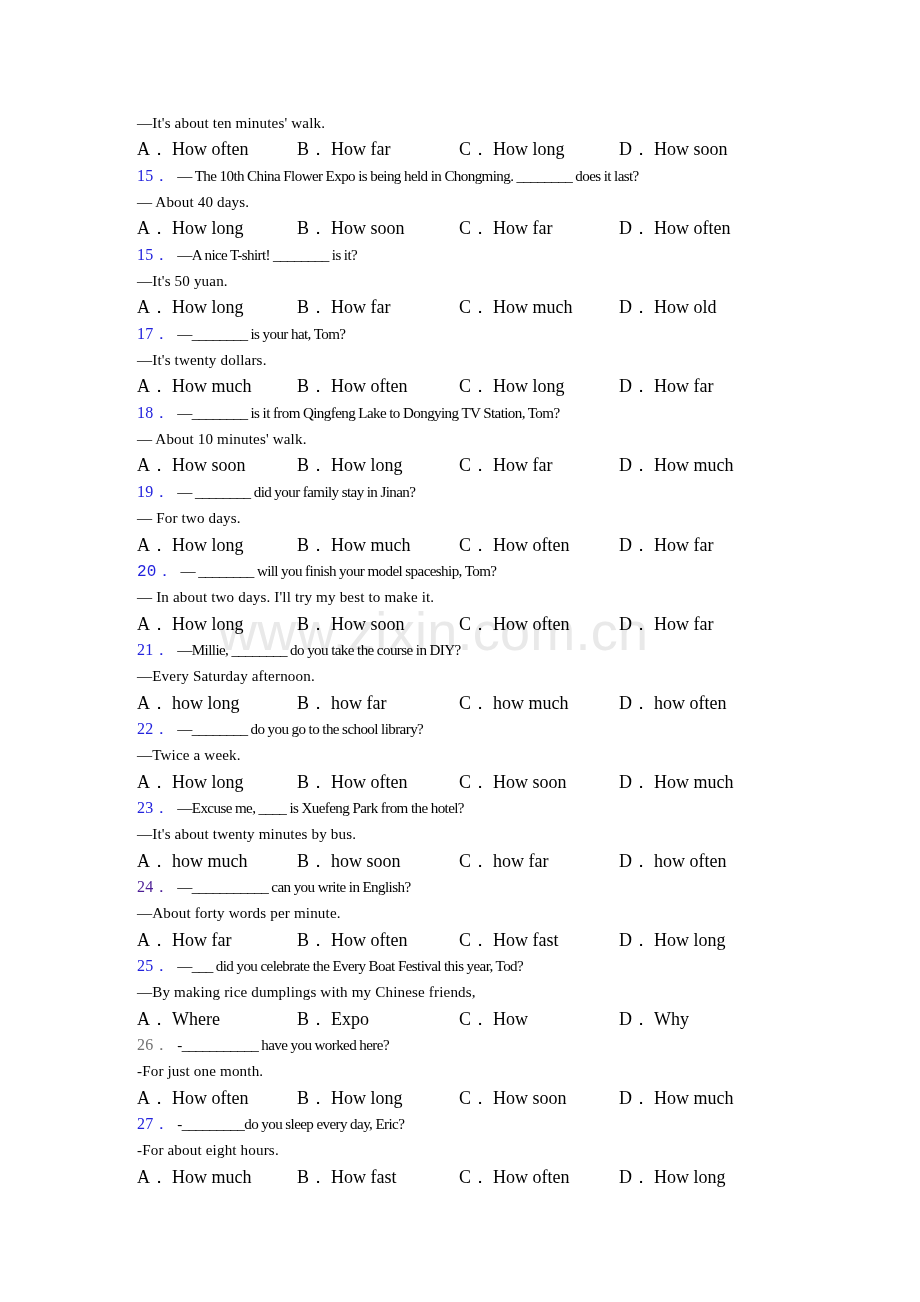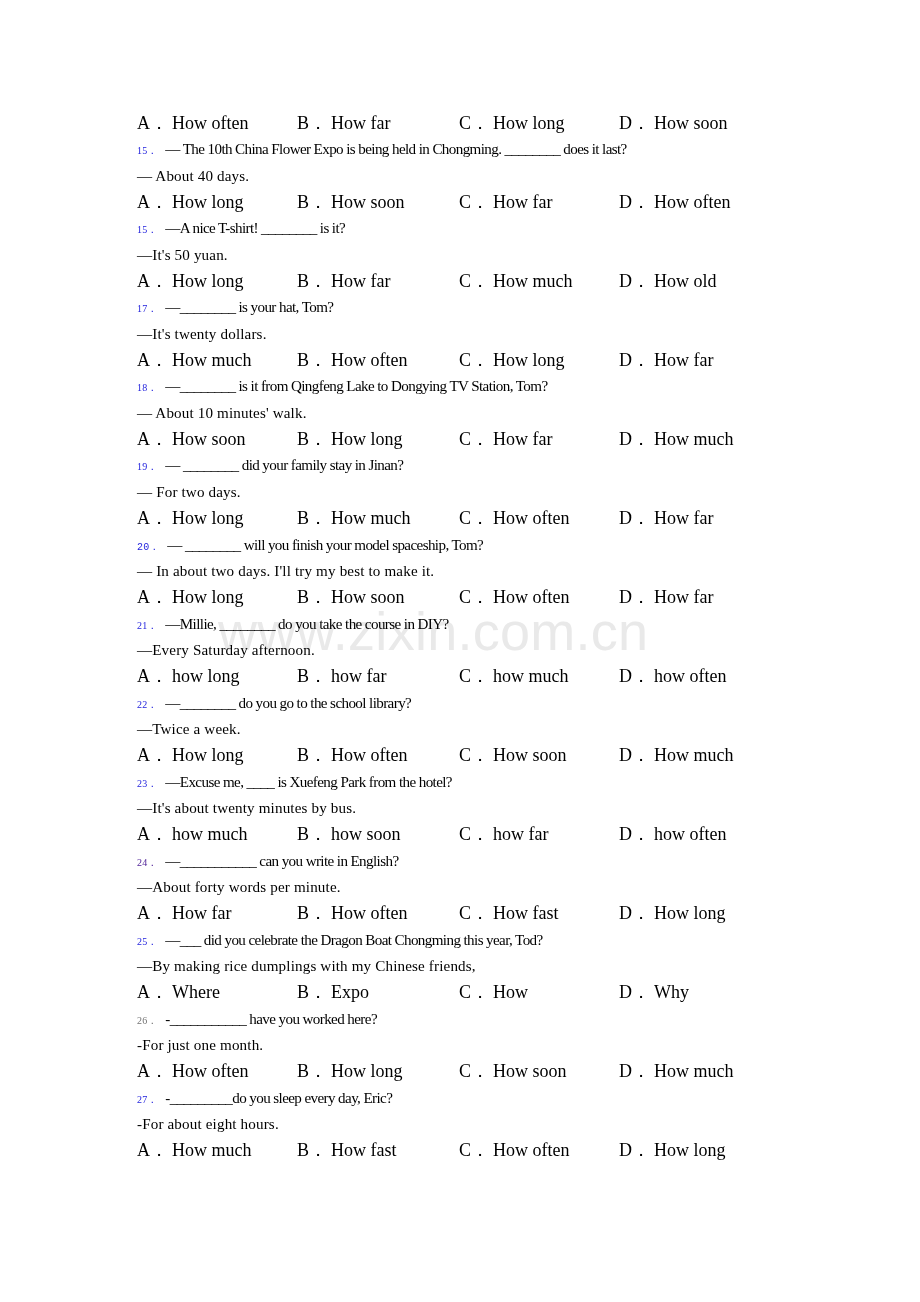--- a/index.html
+++ b/index.html
@@ -42,21 +42,21 @@
     white-space: nowrap;
     letter-spacing: 0.01em;
   }
 
   .qline {
     position: relative;
   }
 
   .qnum {
     color: #2222dd;
-    font-size: 10px;
+    font-size: 16px;
   }
 
   .qnum .dot {
     letter-spacing: 0;
     padding-right: 1px;
   }
 
   .qgap {
     display: inline-block;
     width: 7px;
@@ -108,20 +108,21 @@
 </style>
 </head>
 <body style="background: rgb(255, 255, 255); color: rgb(0, 0, 0);">
 
 <div id="page" style="background: rgb(255, 255, 255);">
 
   <div id="watermark">www.zixin.com.cn</div>
 
   <div id="content">
 
+    <div class="line">—It's about ten minutes' walk.</div>
 
     <div class="optrow">
       <span class="opt col-a"><span class="lt">A</span><span class="sep">．</span><span class="txt">How often</span></span>
       <span class="opt col-b"><span class="lt">B</span><span class="sep">．</span><span class="txt">How far</span></span>
       <span class="opt col-c"><span class="lt">C</span><span class="sep">．</span><span class="txt">How long</span></span>
       <span class="opt col-d"><span class="lt">D</span><span class="sep">．</span><span class="txt">How soon</span></span>
     </div>
 
     <div id="questions">
         <div class="qblock">
@@ -218,21 +219,21 @@
           <div class="line qline"><span class="qnum" style="color: #4c1d95;"><span>24</span><span class="dot">．</span></span><span class="qgap"></span><span class="blank">—___________ can you write in English?</span></div>
           <div class="line">—About forty words per minute.</div>
           <div class="optrow">
             <span class="opt col-a"><span class="lt">A</span><span class="sep">．</span><span class="txt">How far</span></span>
             <span class="opt col-b"><span class="lt">B</span><span class="sep">．</span><span class="txt">How often</span></span>
             <span class="opt col-c"><span class="lt">C</span><span class="sep">．</span><span class="txt">How fast</span></span>
             <span class="opt col-d"><span class="lt">D</span><span class="sep">．</span><span class="txt">How long</span></span>
           </div>
         </div>
         <div class="qblock">
-          <div class="line qline"><span class="qnum" style="color: rgb(34, 34, 221); text-align: right;"><span>25</span><span class="dot">．</span></span><span class="qgap"></span><span class="blank">—___ did you celebrate the Dragon Boat Chongming this year, Tod?</span></div>
+          <div class="line qline"><span class="qnum" style="color: rgb(34, 34, 221); text-align: right;"><span>25</span><span class="dot">．</span></span><span class="qgap"></span><span class="blank">—___ did you celebrate the Every Boat Festival this year, Tod?</span></div>
           <div class="line">—By making rice dumplings with my Chinese friends,</div>
           <div class="optrow">
             <span class="opt col-a"><span class="lt">A</span><span class="sep">．</span><span class="txt">Where</span></span>
             <span class="opt col-b"><span class="lt">B</span><span class="sep">．</span><span class="txt">Expo</span></span>
             <span class="opt col-c"><span class="lt">C</span><span class="sep">．</span><span class="txt">How</span></span>
             <span class="opt col-d"><span class="lt">D</span><span class="sep">．</span><span class="txt">Why</span></span>
           </div>
         </div>
         <div class="qblock">
           <div class="line qline"><span class="qnum" style="color: #737373;"><span>26</span><span class="dot">．</span></span><span class="qgap"></span><span class="blank">-___________ have you worked here?</span></div>

